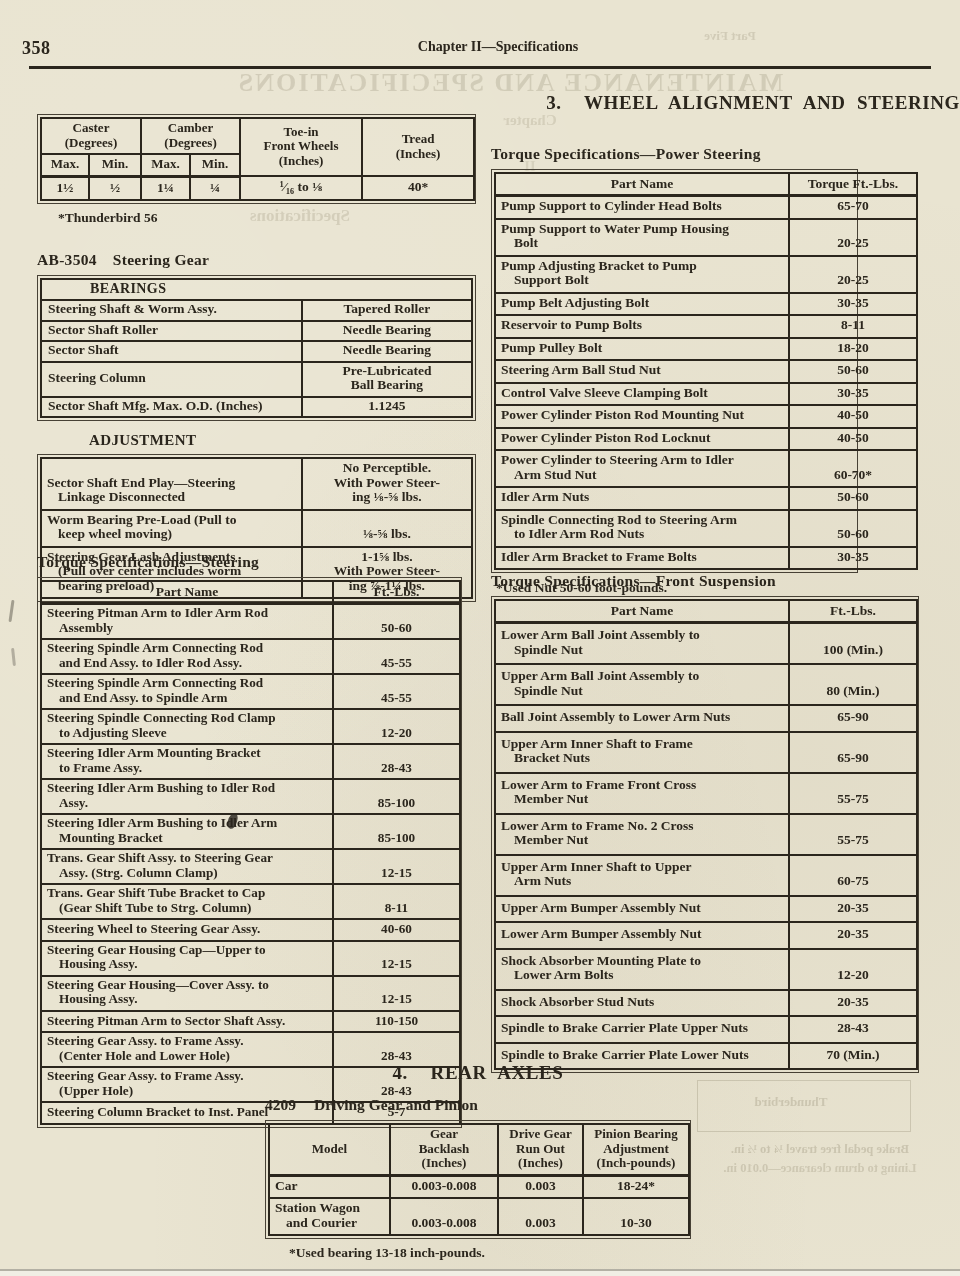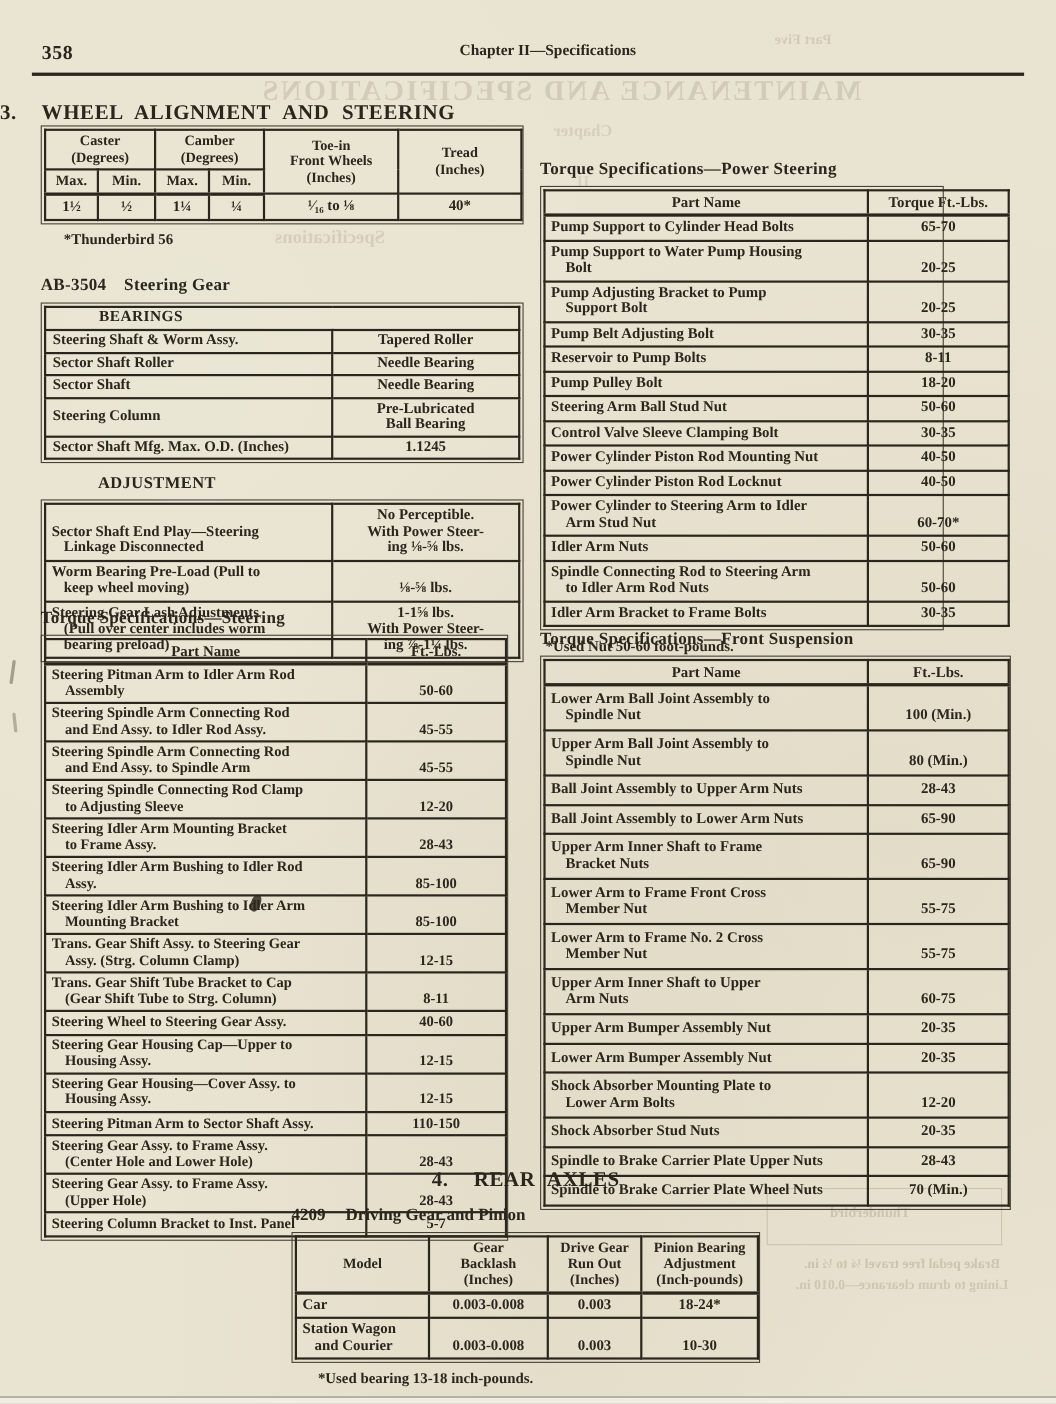--- a/index.html
+++ b/index.html
@@ -20,25 +20,25 @@
       var(--paper);
     font-weight:bold;
   }
   .scan-edge-bottom{position:absolute;left:0;right:0;bottom:0;height:7px;background:#f0eee4;border-top:2px solid rgba(105,100,86,.45);}
 
   
   .ghost{position:absolute;transform:scaleX(-1);color:var(--ghost);white-space:pre;text-align:center;}
   .ghost-box{position:absolute;border:1px solid rgba(110,100,72,.22);}
 
   
-  .hdr-pagenum{position:absolute;left:38px;top:38px;font-size:18px;letter-spacing:.5px;}
+  .hdr-pagenum{position:absolute;left:22px;top:38px;font-size:18px;letter-spacing:.5px;}
   .hdr-chapter{position:absolute;left:18px;top:39px;width:100%;text-align:center;font-size:14px;}
   .hdr-rule{position:absolute;left:29px;top:66px;width:902px;height:3px;background:var(--ink);}
 
-  .sec-title{position:absolute;left:0;width:100%;text-align:left;font-size:19px;letter-spacing:.6px;word-spacing:6px;white-space:pre;}
+  .sec-title{position:absolute;left:0;width:100%;text-align:right;font-size:19px;letter-spacing:.6px;word-spacing:6px;white-space:pre;}
   .sec-title-3{top:92px;}
 
   
   .tblwrap{border:1px solid #474135;padding:2px;}
   table{width:100%;border-collapse:collapse;table-layout:fixed;}
   td,th{border:2px solid var(--ink);font-weight:bold;color:var(--ink);}
   th{font-size:13.5px;line-height:15px;text-align:center;vertical-align:middle;padding:2px 2px 3px;white-space:pre-line;}
   td{font-size:13.5px;line-height:14.5px;white-space:pre-line;vertical-align:bottom;}
   td.name{text-align:left;padding:2px 4px 3px 18px;text-indent:-13px;}
   td.val{text-align:center;padding:2px 3px 3px;}
@@ -419,24 +419,20 @@
               <td class="name">Lower Arm Ball Joint Assembly to
 Spindle Nut</td>
               <td class="val">100 (Min.)</td>
             </tr>
         <tr>
               <td class="name">Upper Arm Ball Joint Assembly to
 Spindle Nut</td>
               <td class="val">80 (Min.)</td>
             </tr>
         <tr>
-              <td class="name">Ball Joint Assembly to Upper Arm Nuts</td>
-              <td class="val">28-43</td>
-            </tr>
-        <tr>
               <td class="name">Ball Joint Assembly to Lower Arm Nuts</td>
               <td class="val">65-90</td>
             </tr>
         <tr>
               <td class="name">Upper Arm Inner Shaft to Frame
 Bracket Nuts</td>
               <td class="val">65-90</td>
             </tr>
         <tr>
               <td class="name">Lower Arm to Frame Front Cross
@@ -468,21 +464,21 @@
             </tr>
         <tr>
               <td class="name">Shock Absorber Stud Nuts</td>
               <td class="val">20-35</td>
             </tr>
         <tr>
               <td class="name">Spindle to Brake Carrier Plate Upper Nuts</td>
               <td class="val">28-43</td>
             </tr>
         <tr>
-              <td class="name">Spindle to Brake Carrier Plate Wheel Nuts</td>
+              <td class="name">Spindle to Brake Carrier Plate Lower Nuts</td>
               <td class="val">70 (Min.)</td>
             </tr>
       </tbody>
         </table>
     </div>
   </div>
 
   <div class="rear">
     <div class="rear-title">4.  REAR AXLES</div>
     <h2 class="rear-sub"><span class="code">4209</span><span>Driving Gear and Pinion</span></h2>

